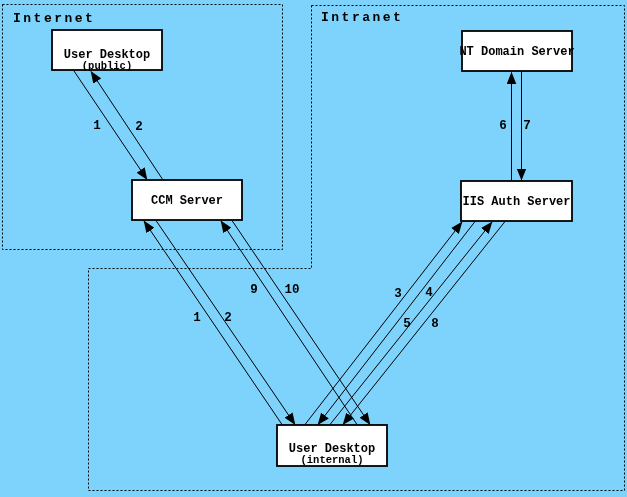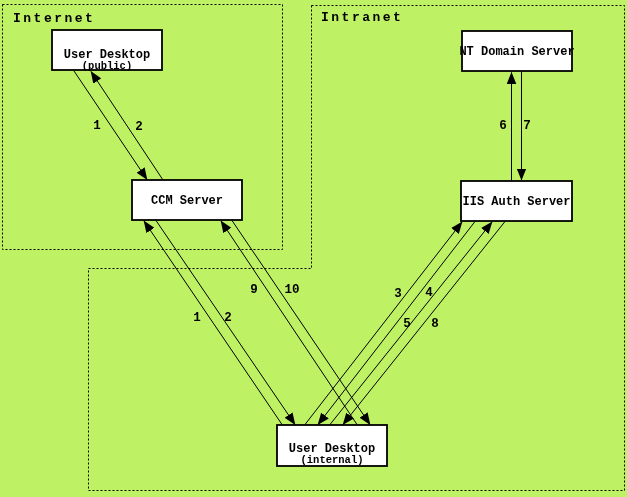--- a/index.html
+++ b/index.html
@@ -1,16 +1,16 @@
 <!DOCTYPE html>
 <html><head>
 <meta charset="utf-8">
 <style>
   html, body { margin: 0; padding: 0; background: #ffffff; }
-  .stage { position: relative; width: 627px; height: 497px; background: #bef264; overflow: hidden; }
+  .stage { position: relative; width: 627px; height: 497px; background: #7dd3fc; overflow: hidden; }
   svg { display: block; }
   .zone-border { fill: none; stroke: #000000; stroke-width: 1; stroke-dasharray: 2 2; }
   .node-box { fill: #ffffff; stroke: #000000; stroke-width: 1.8; }
   .flow-line { stroke: #000000; stroke-width: 1; fill: none; }
   text {
     font-family: "Liberation Mono", "DejaVu Sans Mono", monospace;
     font-weight: bold;
     fill: #000000;
   }
   .zone-label { font-size: 13px; letter-spacing: 2.5px; }

